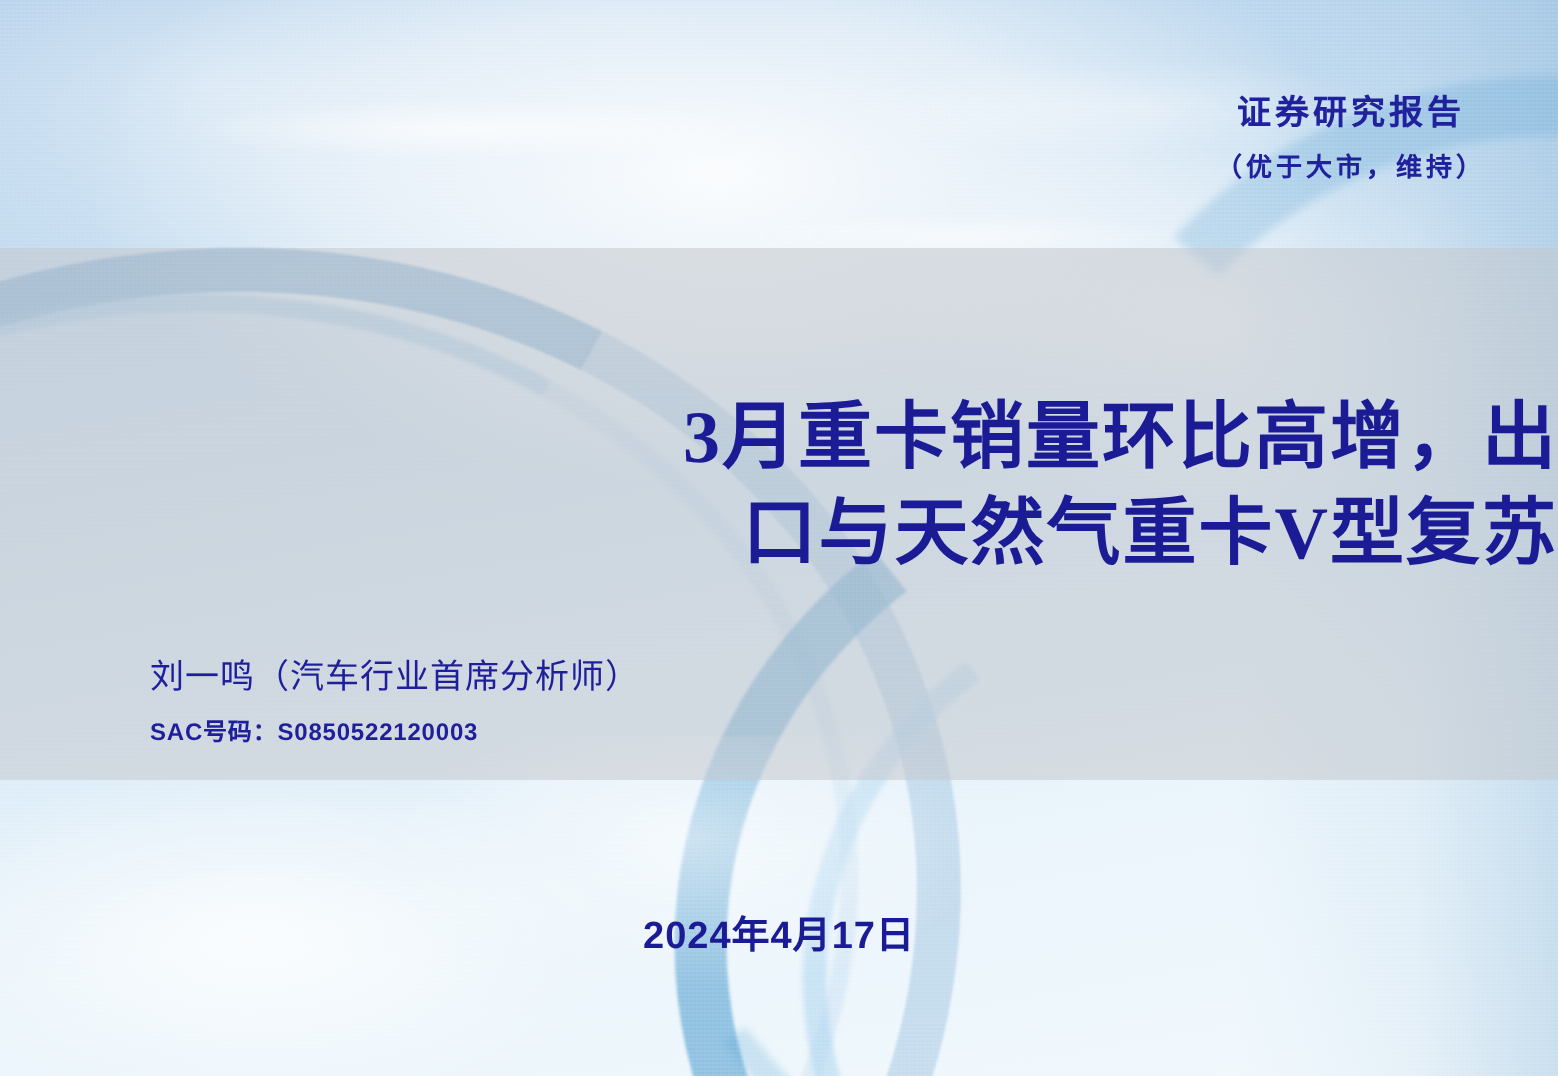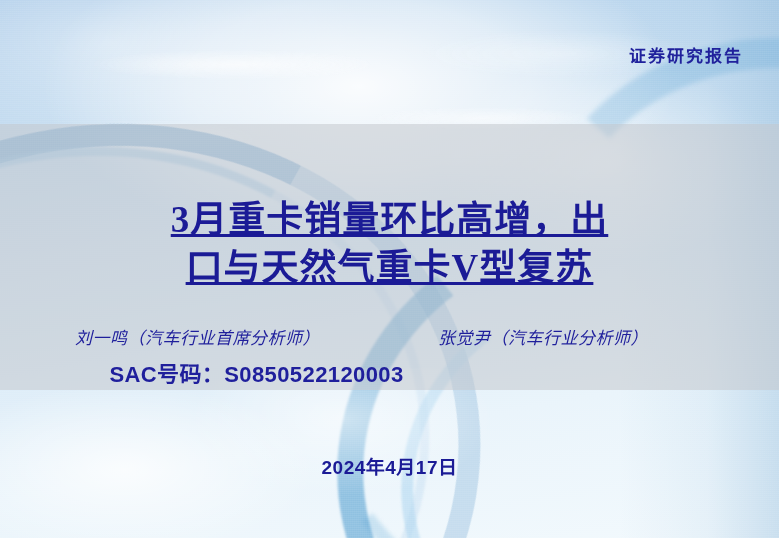--- a/index.html
+++ b/index.html
@@ -188,29 +188,28 @@
     font-size: 13px;
     font-weight: 700;
     margin-top: 4px;
   }
 
   .title-block {
     position: absolute;
     left: 0;
     top: 196px;
     width: 779px;
-    text-align: center;
+    text-align: right;
     color: #1b1b96;
     font-family: "Liberation Serif", "DejaVu Serif", serif;
     font-weight: 700;
     font-size: 37px;
     line-height: 48px;
     letter-spacing: 1px;
     white-space: pre-line;
-    text-decoration: underline;
   }
 
   .authors {
     position: absolute;
     left: 75px;
     top: 324px;
     width: 690px;
     display: flex;
     gap: 0;
     color: #1f1f9c;
@@ -219,30 +218,28 @@
     width: 363px;
   }
   .author:last-child {
     width: 320px;
   }
   .author-name {
     font-family: "Liberation Serif", "DejaVu Serif", serif;
     font-size: 17px;
     letter-spacing: 0.5px;
     white-space: nowrap;
-    font-style: italic;
   }
   .author-sac {
     margin-top: 7px;
     font-family: "Liberation Sans", "DejaVu Sans", sans-serif;
-    font-size: 22px;
+    font-size: 12px;
     font-weight: 700;
     letter-spacing: 0.4px;
     white-space: nowrap;
-    text-align: center;
   }
 
   .date {
     position: absolute;
     left: 0;
     top: 452px;
     width: 779px;
     text-align: center;
     color: #1b1b96;
     font-family: "Liberation Sans", "DejaVu Sans", sans-serif;
@@ -268,30 +265,30 @@
   <div class="ring ring-br2"></div>
   <div class="ring ring-br4"></div>
 
   <div class="bottom-wash"></div>
   <div class="grain"></div>
 
   <div class="mid-band"></div>
 
   <div class="hdr">
     <div class="hdr-title">证券研究报告</div>
+    <div class="hdr-sub">（优于大市，维持）</div>
   </div>
 
   <div class="title-block">3月重卡销量环比高增，出
 口与天然气重卡V型复苏</div>
 
   <div class="authors">
     <div class="author">
       <div class="author-name">刘一鸣（汽车行业首席分析师）</div>
       <div class="author-sac">SAC号码：S0850522120003</div>
     </div>
     <div class="author">
-      <div class="author-name">张觉尹（汽车行业分析师）</div>
     </div>
   </div>
 
   <div class="date">2024年4月17日</div>
 
 </div>
 
 </body></html>

